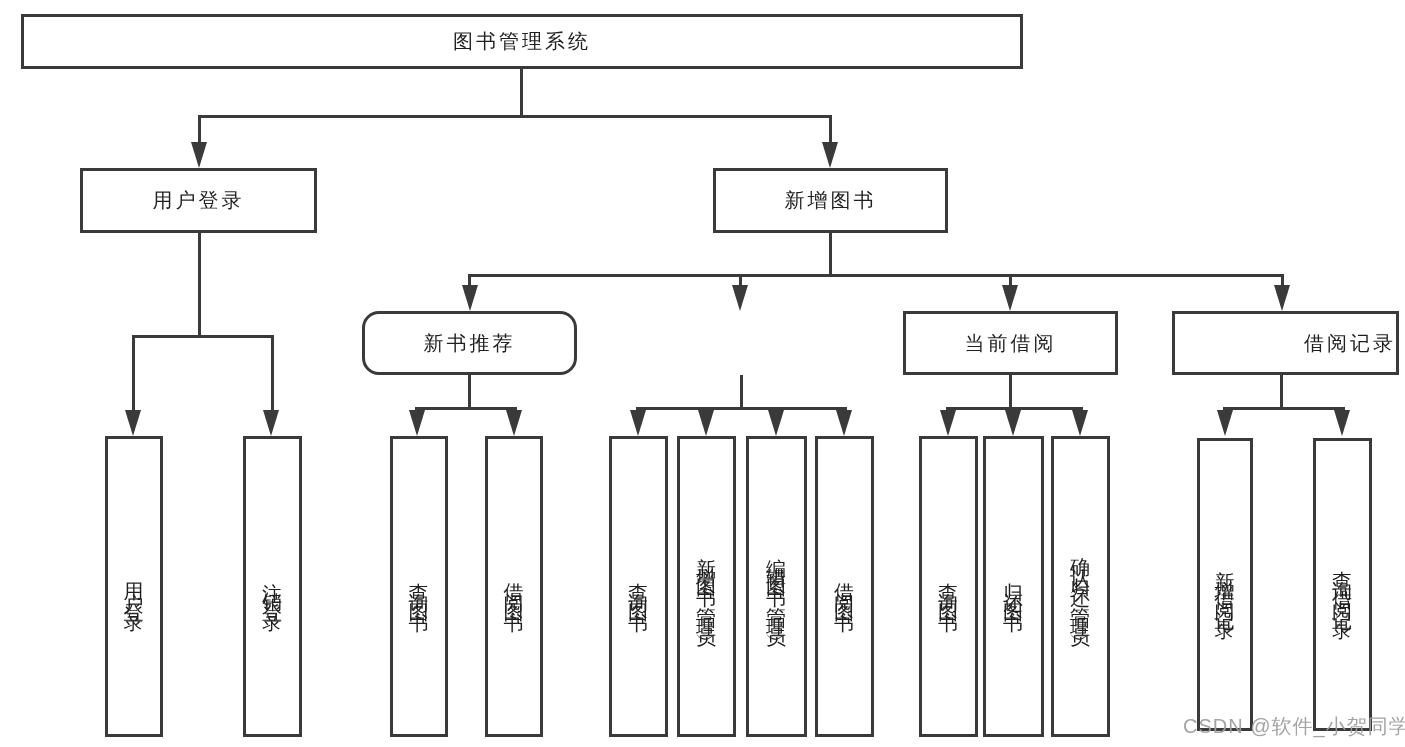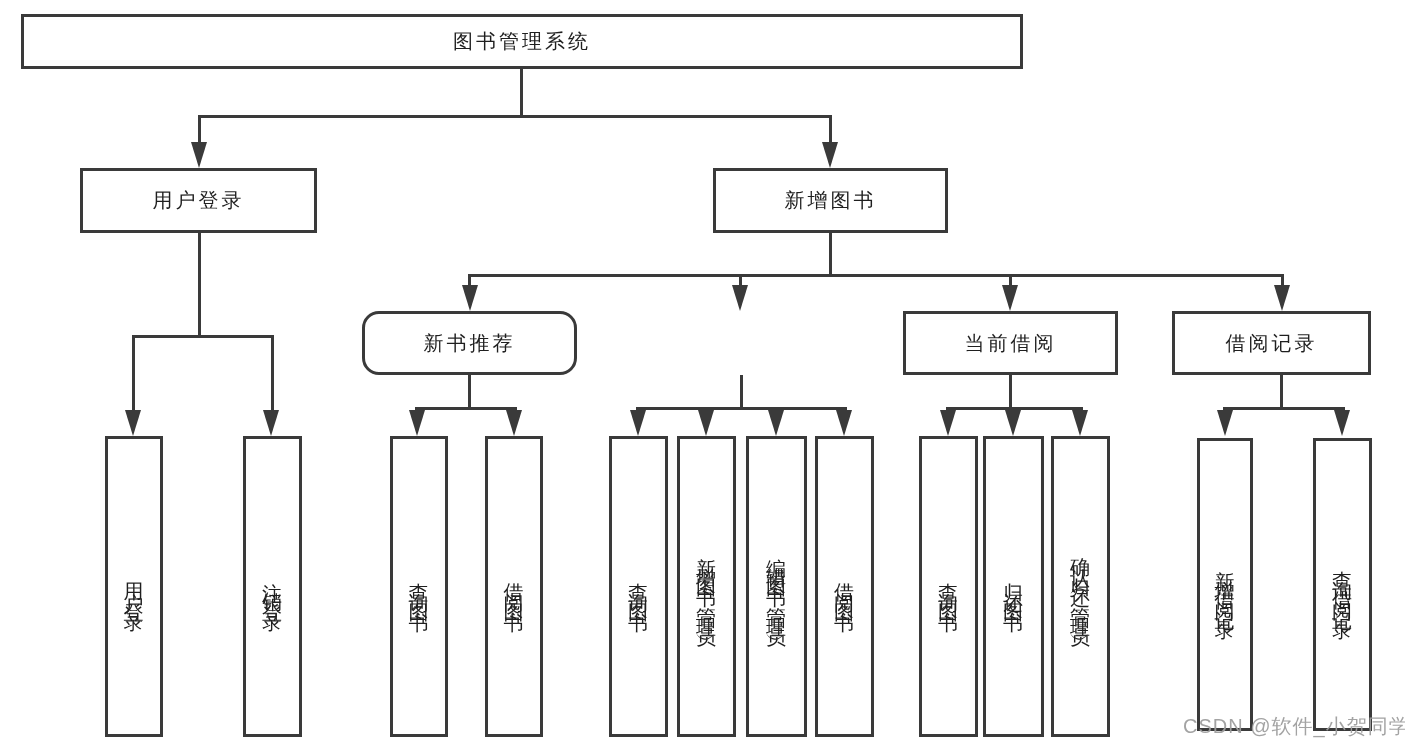--- a/index.html
+++ b/index.html
@@ -100,21 +100,21 @@
   <div class="arw" style="left:732px; top:285px;"></div>
   <div class="arw" style="left:1002px; top:285px;"></div>
   <div class="arw" style="left:1274px; top:285px;"></div>
 
   <div class="box" style="left:362px; top:311px; width:215px; height:64px;border-radius:17px;">
     <span class="htext">新书推荐</span>
   </div>
   <div class="box" style="left:903px; top:311px; width:215px; height:64px;">
     <span class="htext">当前借阅</span>
   </div>
-  <div class="box" style="left:1172px; top:311px; width:199px; height:64px;">
+  <div class="box" style="left:1172px; top:311px; width:227px; height:64px;justify-content:flex-end;">
     <span class="htext">借阅记录</span>
   </div>
 
   <div class="ln" style="left:468px; top:375px; width:3px; height:34px;"></div>
   <div class="ln" style="left:415px; top:407px; width:102px; height:3px;"></div>
   <div class="arw" style="left:409px; top:410px;"></div>
   <div class="arw" style="left:506px; top:410px;"></div>
 
   <div class="ln" style="left:740px; top:375px; width:3px; height:34px;"></div>
   <div class="ln" style="left:636px; top:407px; width:211px; height:3px;"></div>

